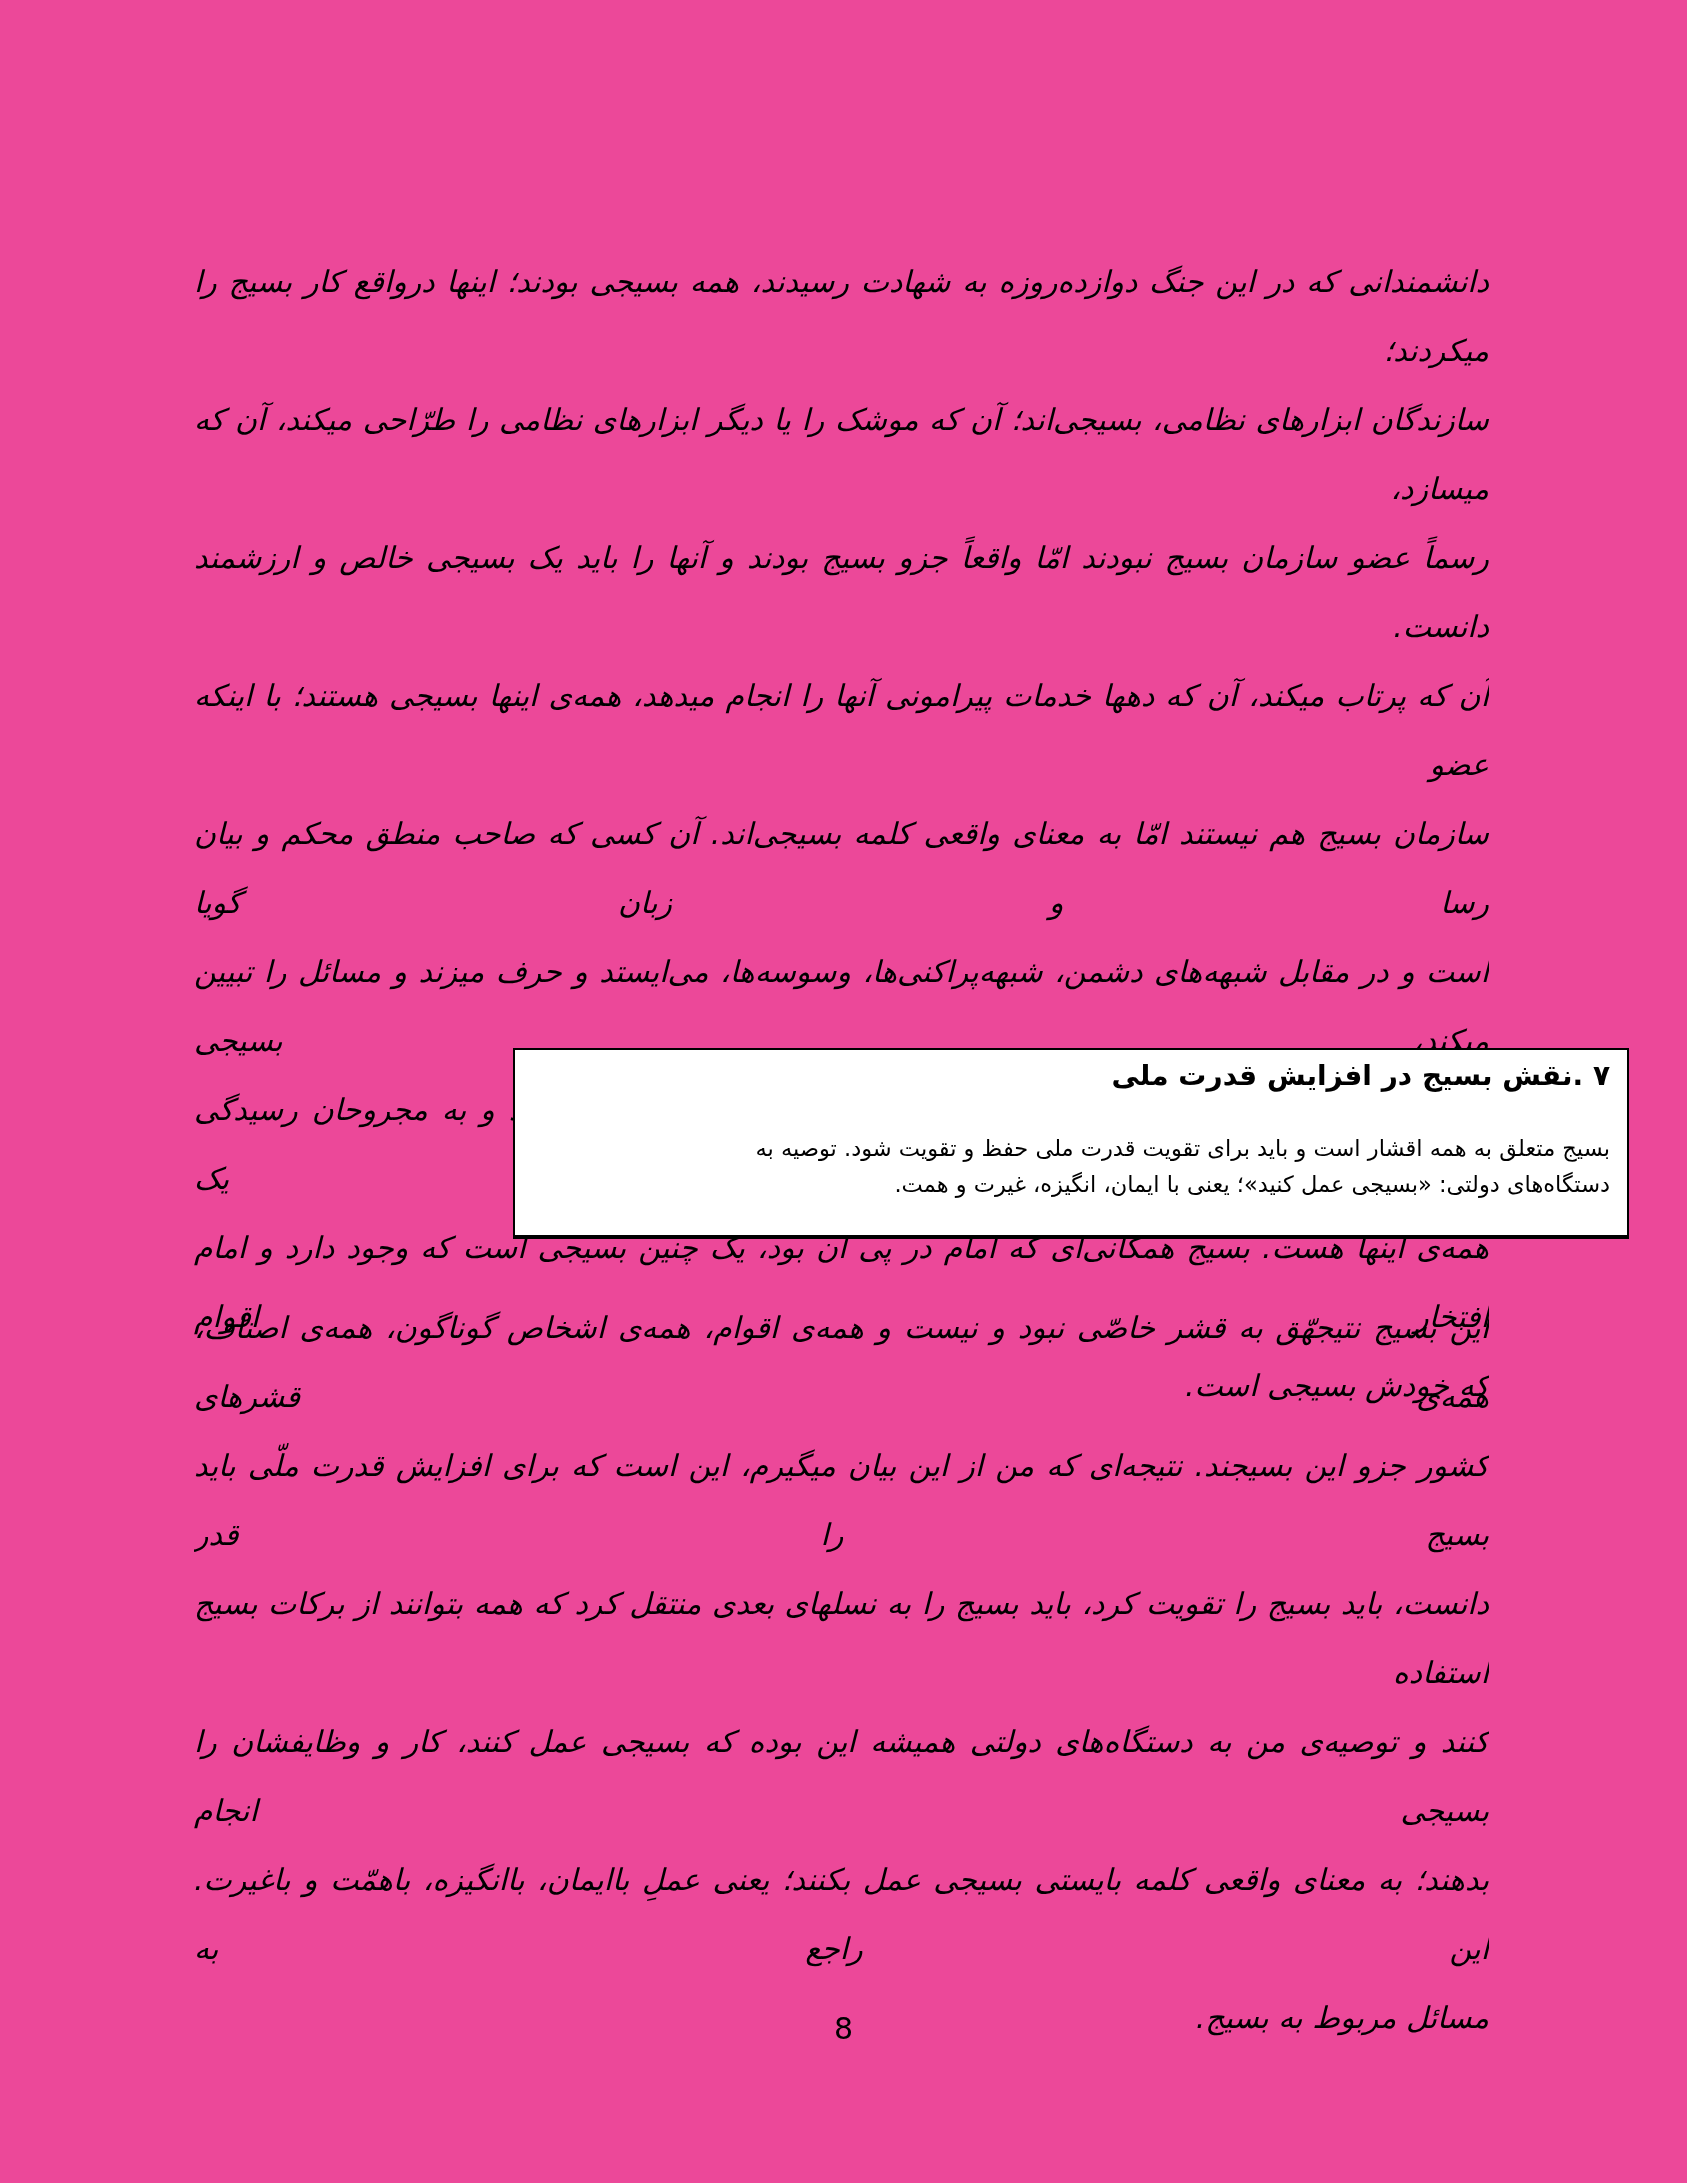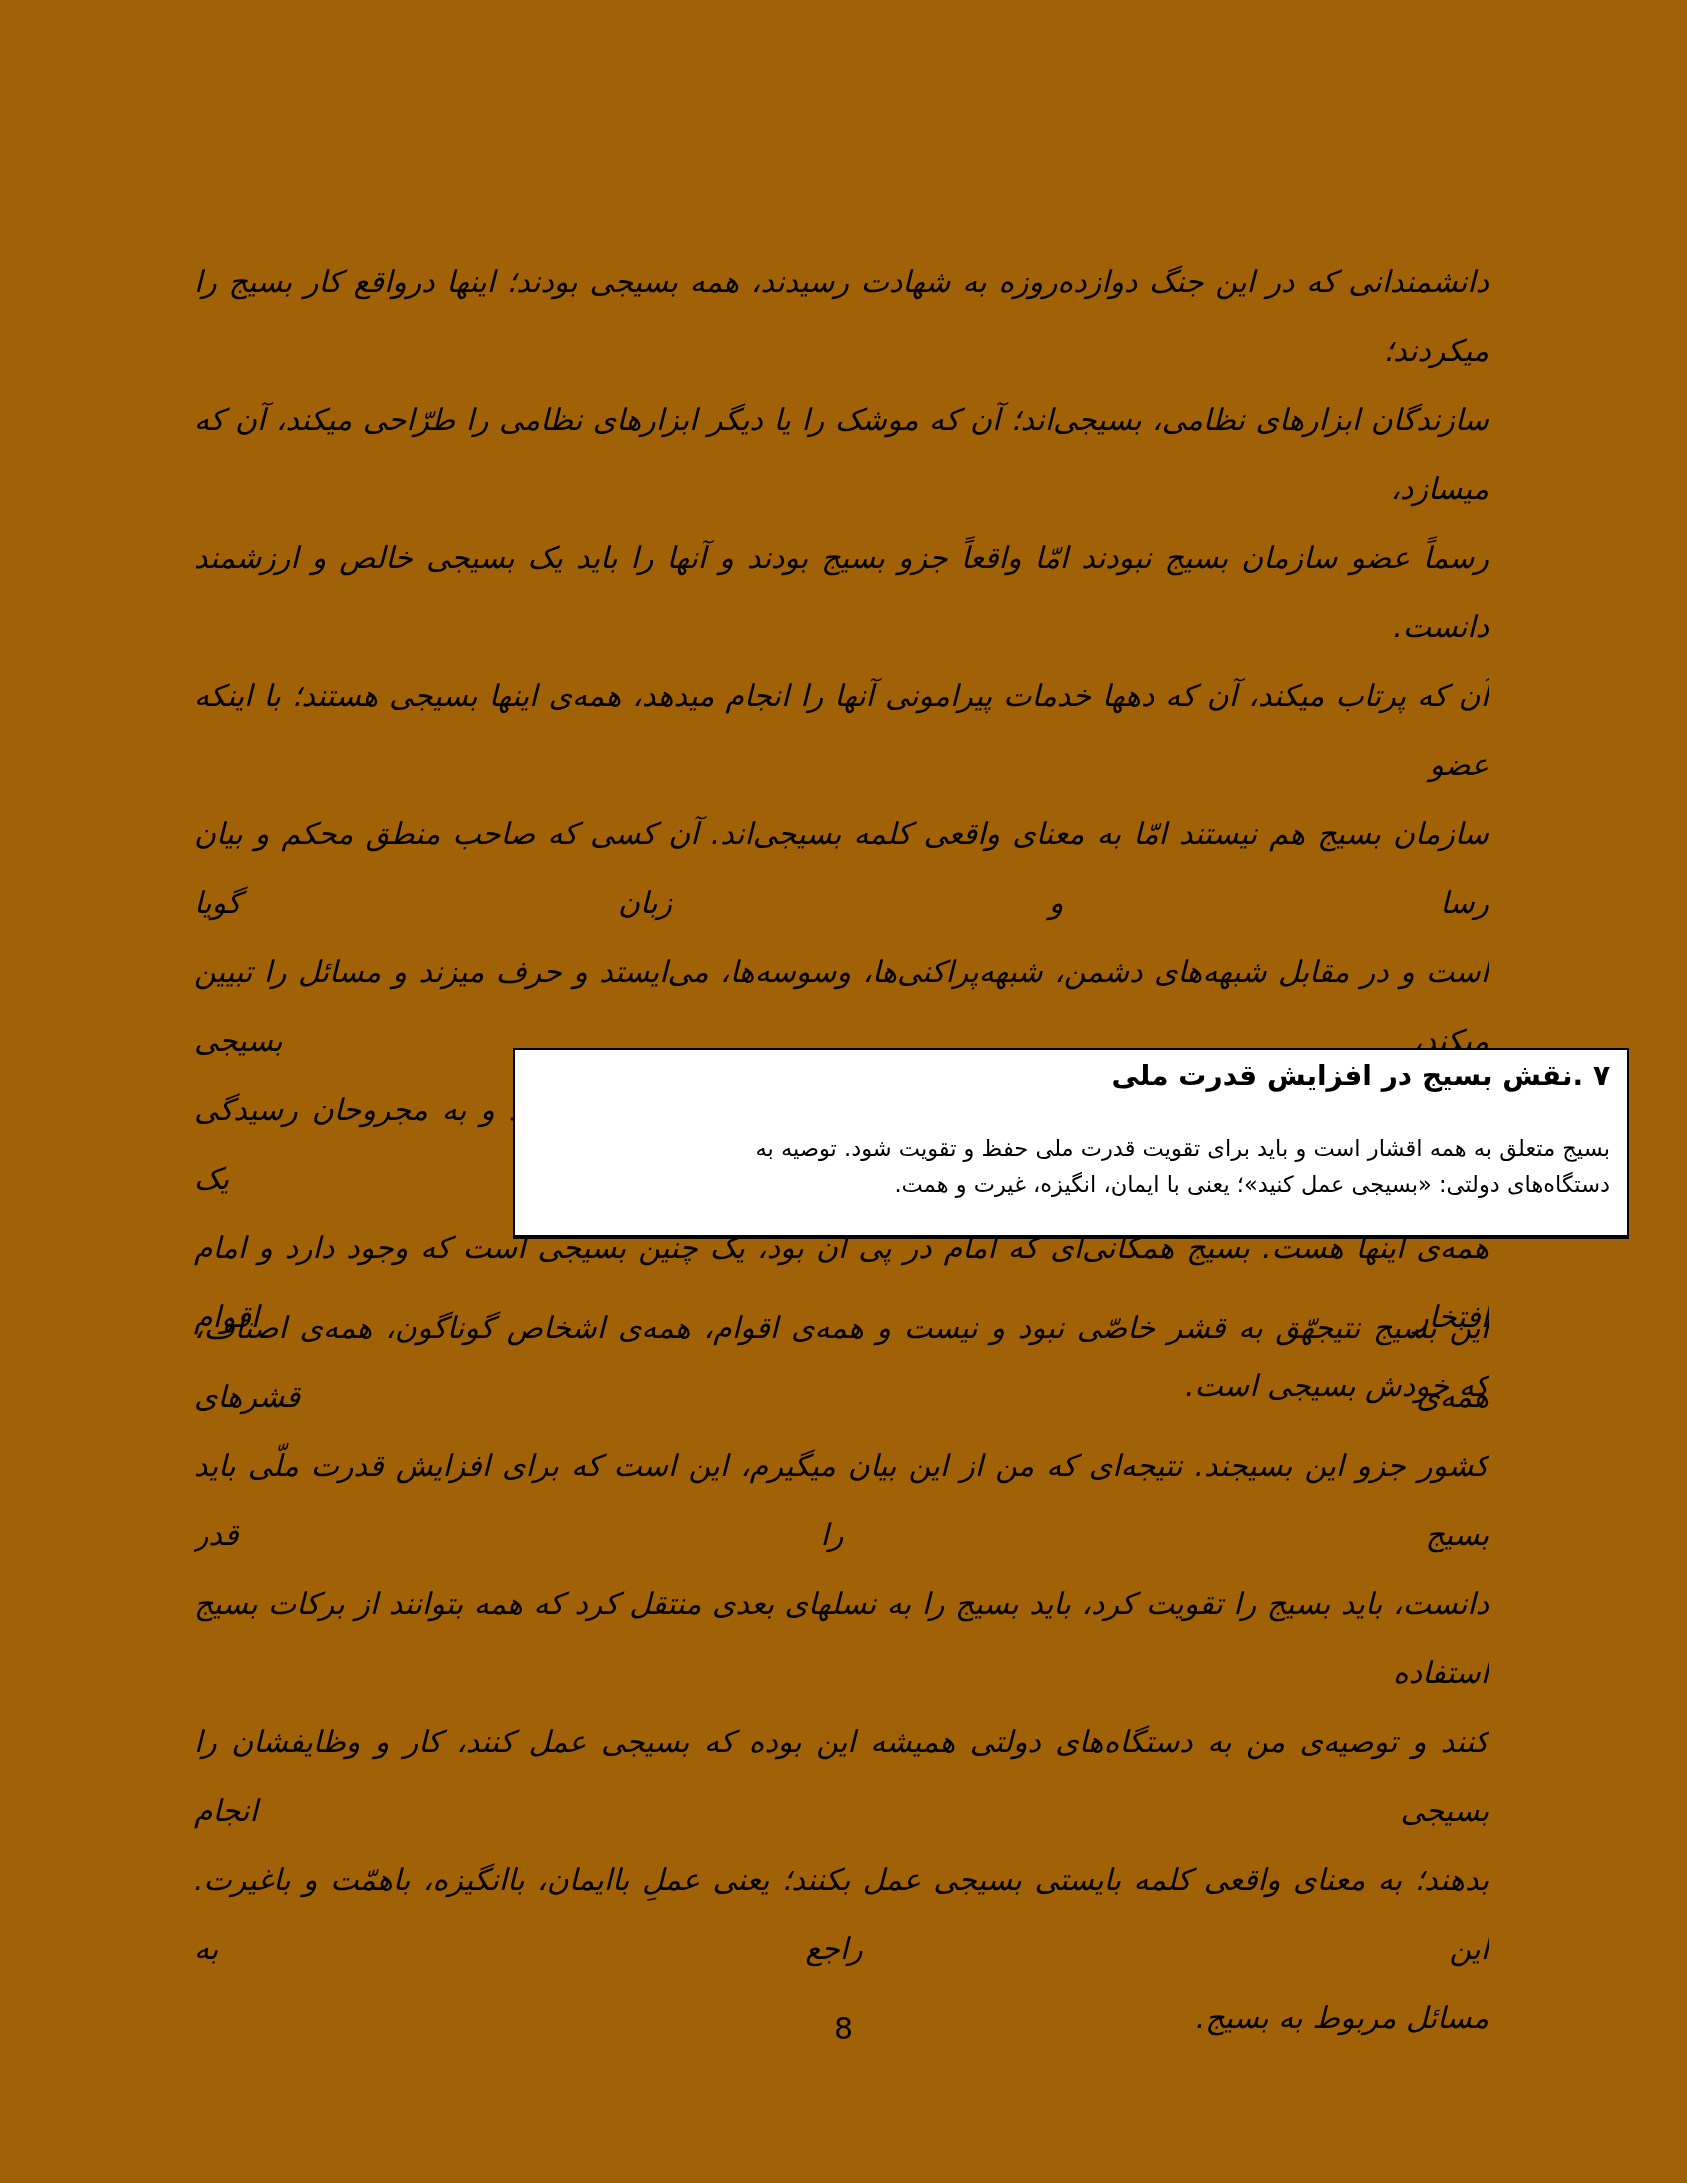--- a/index.html
+++ b/index.html
@@ -4,21 +4,21 @@
 <style>
   html, body {
     margin: 0;
     padding: 0;
     background: #ffffff;
   }
   .page {
     position: relative;
     width: 1687px;
     height: 2183px;
-    background: #a16207;
+    background: #ec4899;
     color: #000000;
     font-family: "DejaVu Sans", sans-serif;
     overflow: hidden;
   }
   
   .para {
     position: absolute;
     left: 194px;
     right: 198px;
     direction: rtl;

